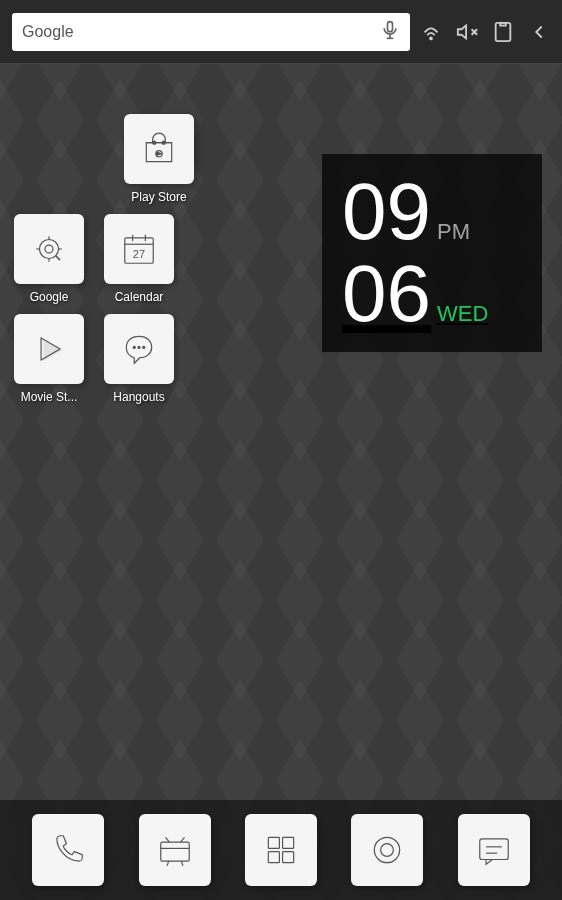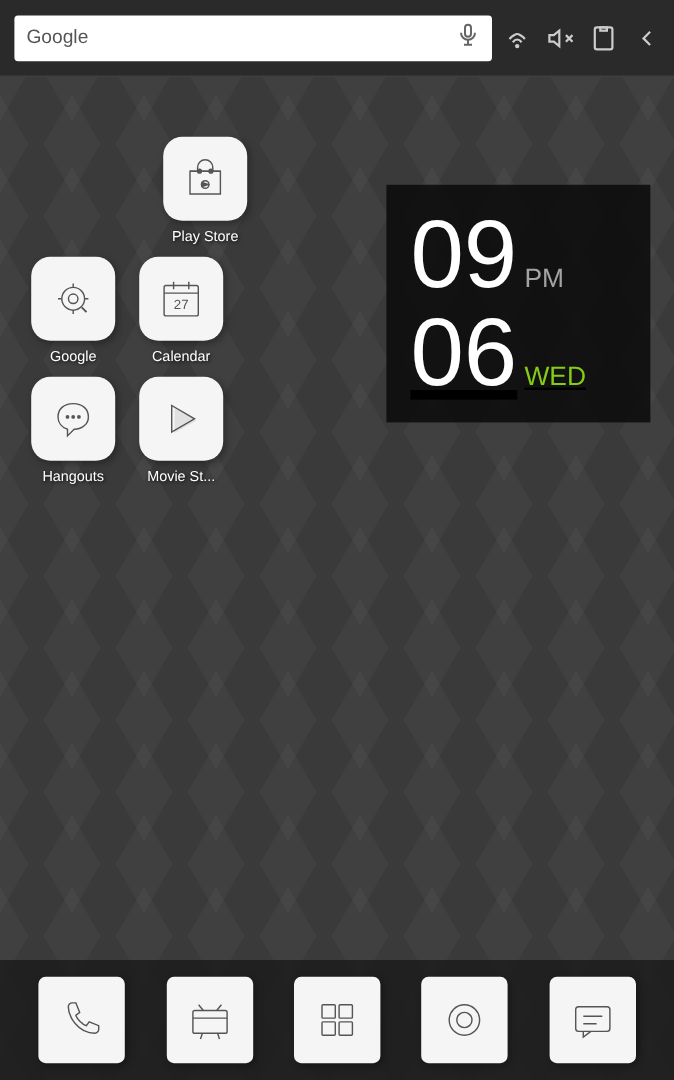--- a/index.html
+++ b/index.html
@@ -73,21 +73,21 @@
       color: #ccc;
       font-size: 18px;
       display: flex;
       align-items: center;
     }
 
     
     .main-content {
       position: relative;
       z-index: 5;
-      padding: 20px 20px 0 16px;
+      padding: 20px 20px 0 4px;
     }
 
     
     .app-row {
       display: flex;
       align-items: flex-start;
       gap: 0;
       margin-bottom: 10px;
     }
 
@@ -96,21 +96,21 @@
       flex-direction: column;
       align-items: center;
       width: 90px;
       cursor: pointer;
     }
 
     .app-icon-box {
       width: 70px;
       height: 70px;
       background: #f5f5f5;
-      border-radius: 16px;
+      border-radius: 6px;
       display: flex;
       align-items: center;
       justify-content: center;
       margin-bottom: 6px;
       box-shadow: 2px 2px 6px rgba(0,0,0,0.3);
     }
 
     .app-label {
       font-size: 12px;
       color: #fff;
@@ -165,21 +165,21 @@
       line-height: 1;
     }
 
     .clock-date-info {
       display: flex;
       flex-direction: column;
     }
 
     .clock-weekday, .clock-monthday {
       font-size: 22px;
-      color: #84cc16;
+      color: #22c55e;
       font-weight: 300;
     }
 
     
     .icon-svg {
       width: 38px;
       height: 38px;
     }
 
     
@@ -328,37 +328,37 @@
         </svg>
       </div>
       <span class="app-label">Calendar</span>
     </div>
   </div>
 
   <div class="app-row" style="margin-top: 10px;">
     <div class="app-item">
       <div class="app-icon-box">
         <svg class="icon-svg" viewBox="0 0 48 48" fill="none" stroke="#555" stroke-width="1.5">
+          <polygon points="14,10 38,24 14,38" fill="none"></polygon>
+
+          <polygon points="17,13 40,26 17,39" fill="rgba(0,0,0,0.08)" stroke="none"></polygon>
+        </svg>
+      </div>
+      <span class="app-label">Movie St...</span>
+    </div>
+    <div class="app-item">
+      <div class="app-icon-box">
+        <svg class="icon-svg" viewBox="0 0 48 48" fill="none" stroke="#555" stroke-width="1.5">
           <path d="M24 8 C14 8 8 14 8 22 C8 28 12 33 18 35 L18 42 L25 35 C34 35 40 29 40 22 C40 14 34 8 24 8 Z"></path>
           <circle cx="18" cy="22" r="2" fill="#555" stroke="none"></circle>
           <circle cx="24" cy="22" r="2" fill="#555" stroke="none"></circle>
           <circle cx="30" cy="22" r="2" fill="#555" stroke="none"></circle>
         </svg>
       </div>
       <span class="app-label">Hangouts</span>
-    </div>
-    <div class="app-item">
-      <div class="app-icon-box">
-        <svg class="icon-svg" viewBox="0 0 48 48" fill="none" stroke="#555" stroke-width="1.5">
-          <polygon points="14,10 38,24 14,38" fill="none"></polygon>
-
-          <polygon points="17,13 40,26 17,39" fill="rgba(0,0,0,0.08)" stroke="none"></polygon>
-        </svg>
-      </div>
-      <span class="app-label">Movie St...</span>
     </div>
   </div>
 
 </div>
 
 <div class="bottom-dock">
 
   <div class="dock-item">
     <div class="dock-icon-box">
       <svg viewBox="0 0 48 48" fill="none" stroke="#555" stroke-width="1.5">

